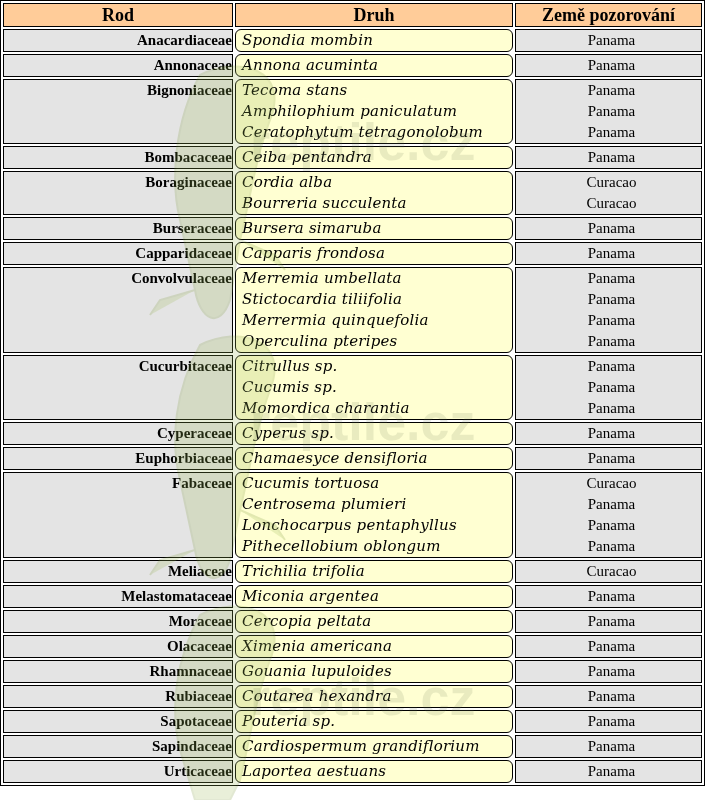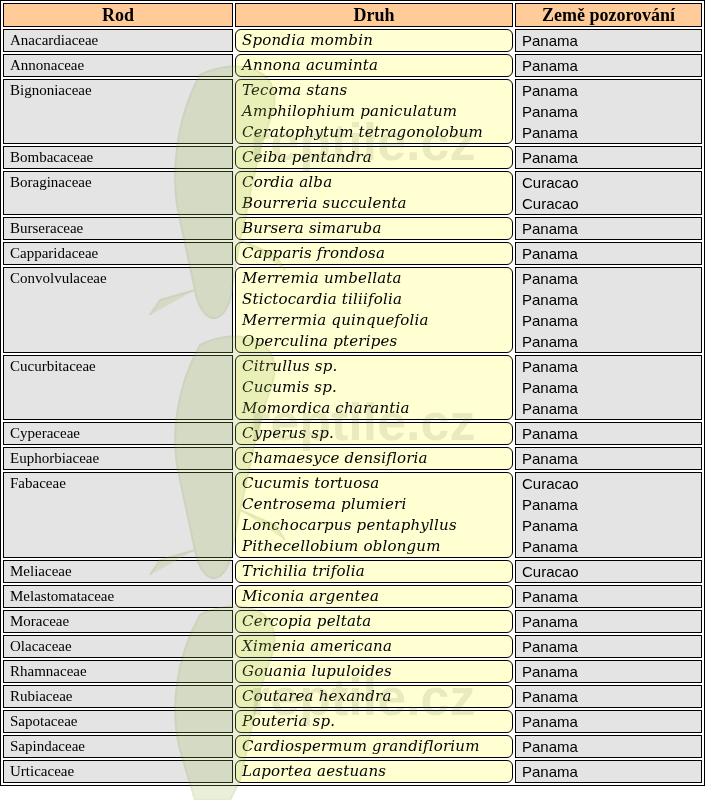--- a/index.html
+++ b/index.html
@@ -25,23 +25,23 @@
   table.plants th {
     background: #FFCC99;
     font-family: "Liberation Serif", "DejaVu Serif", serif;
     font-weight: bold;
     font-size: 18px;
     text-align: center;
     padding: 0;
     height: 22px;
     line-height: 22px;
   }
-  td.rod { width: 222px; background: rgba(224,224,224,0.88); font-family: "Liberation Serif", serif; font-weight: normal; }
+  td.rod { width: 222px; background: rgba(224,224,224,0.88); font-family: "Liberation Serif", serif; font-weight: bold; text-align: right; }
   td.druh { width: 270px; background: rgba(255,255,204,0.88); font-family: "DejaVu Serif", serif; font-style: italic; font-size: 14px; letter-spacing: 0.2px; border-radius: 6px; }
-  td.zeme { background: rgba(224,224,224,0.88); font-family: Liberation Sans, sans-serif; }
+  td.zeme { background: rgba(224,224,224,0.88); font-family: Liberation Serif, serif; text-align: center; }
   .line { display: block; white-space: nowrap; }
   .watermark { position: absolute; left: 0; top: 0; width: 705px; height: 800px; z-index: 2; pointer-events: none; }
 </style>
 </head>
 <body>
 
 <div class="wrap">
   <table class="plants">
     <thead>
       <tr>

